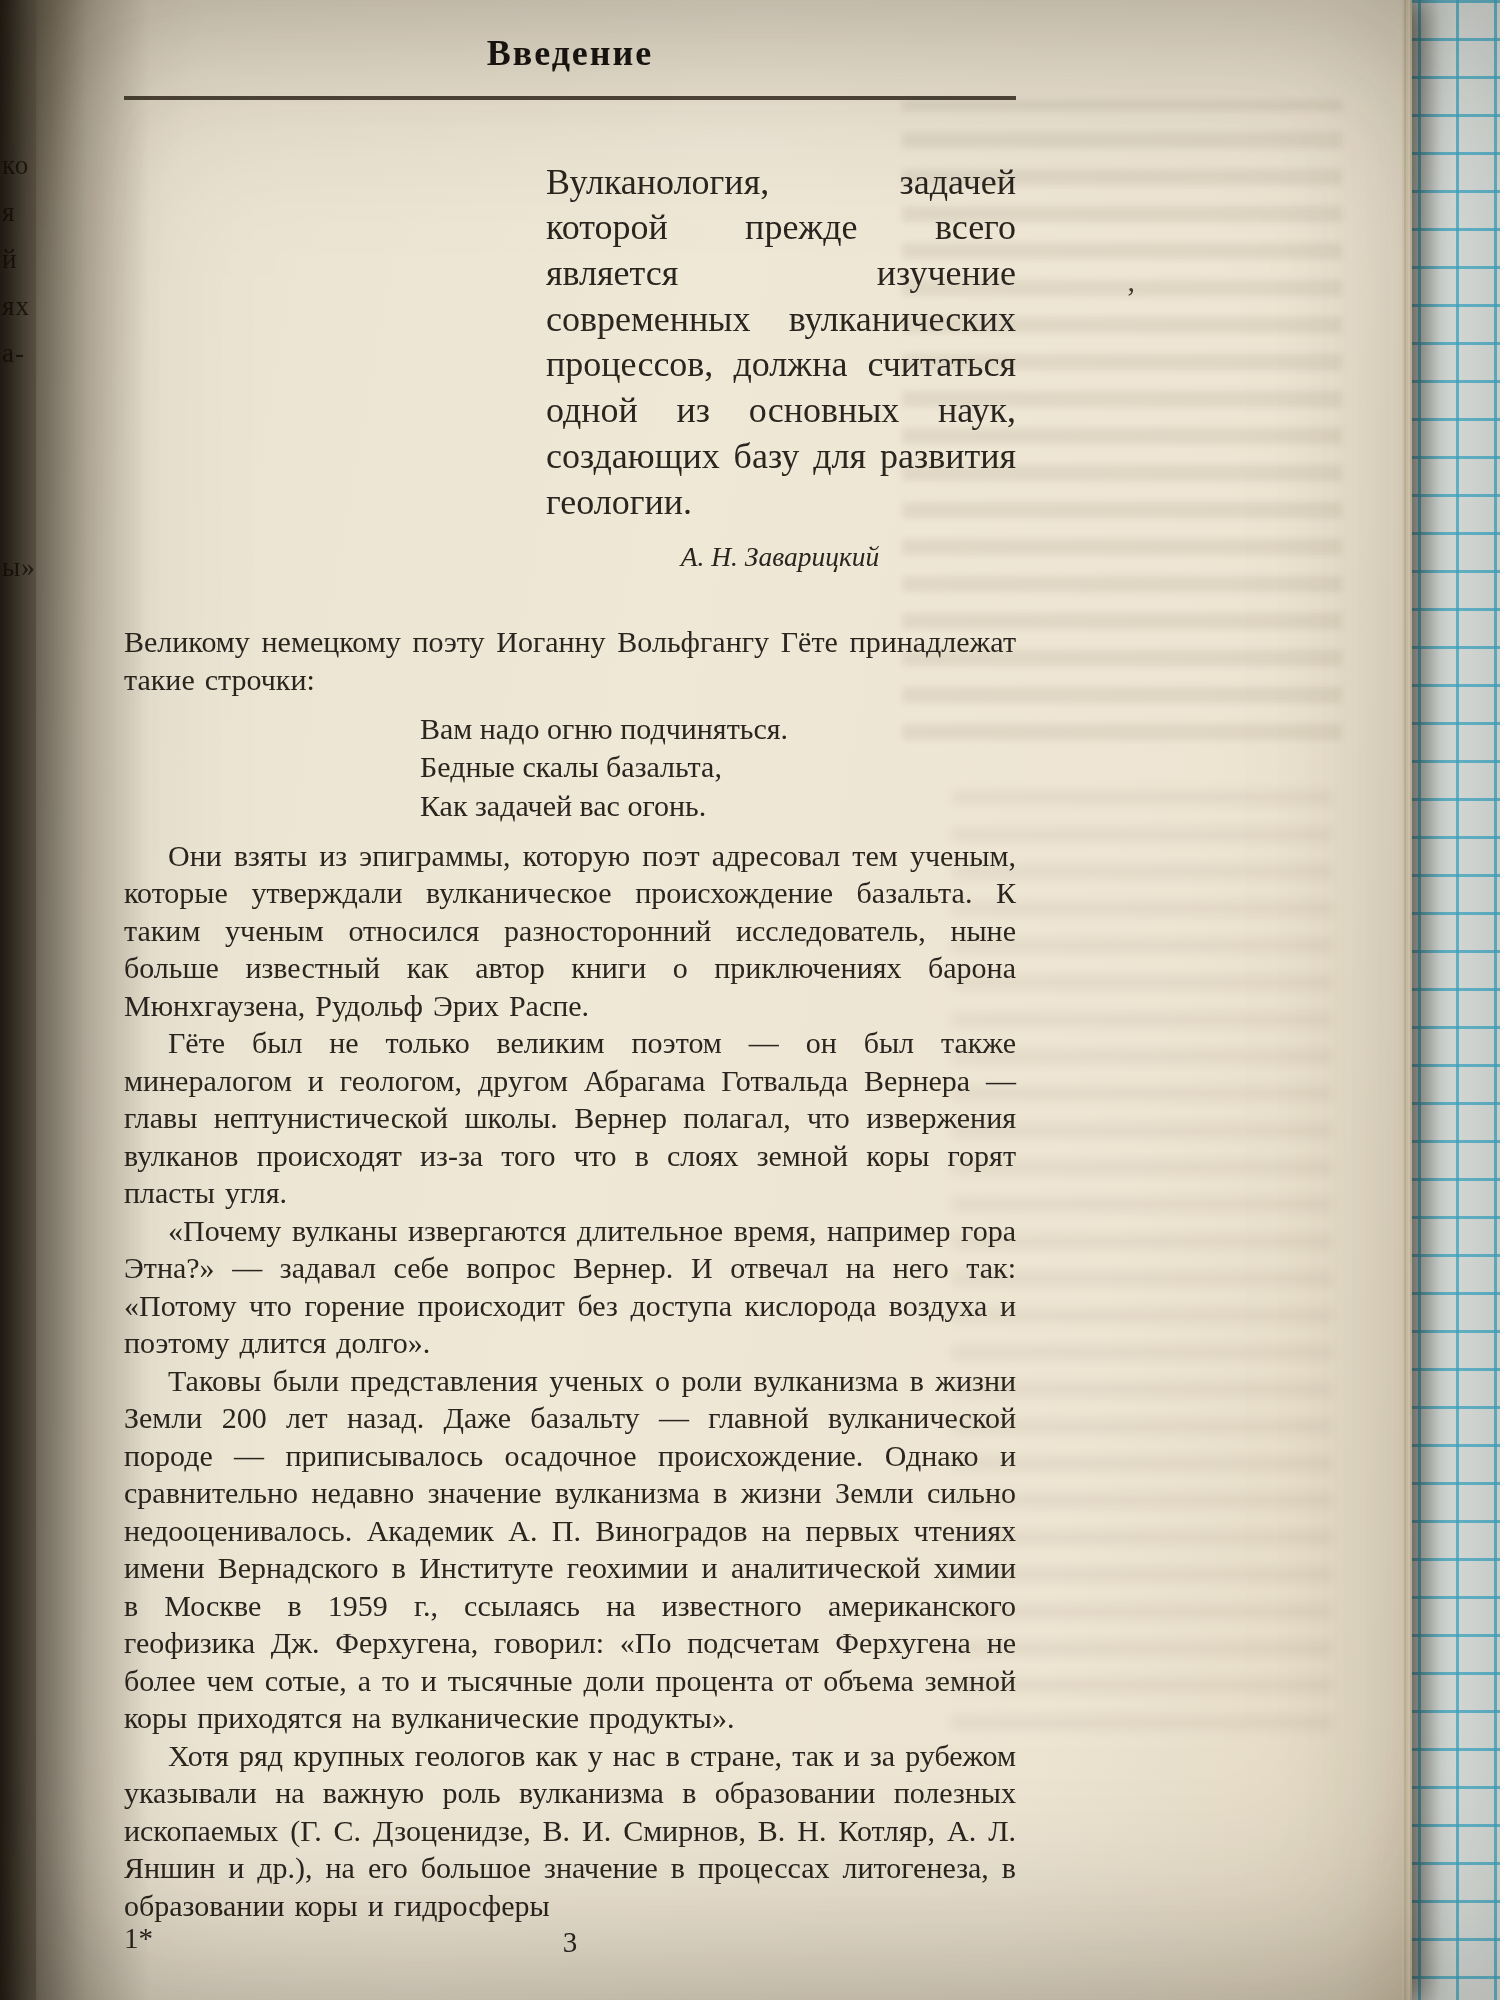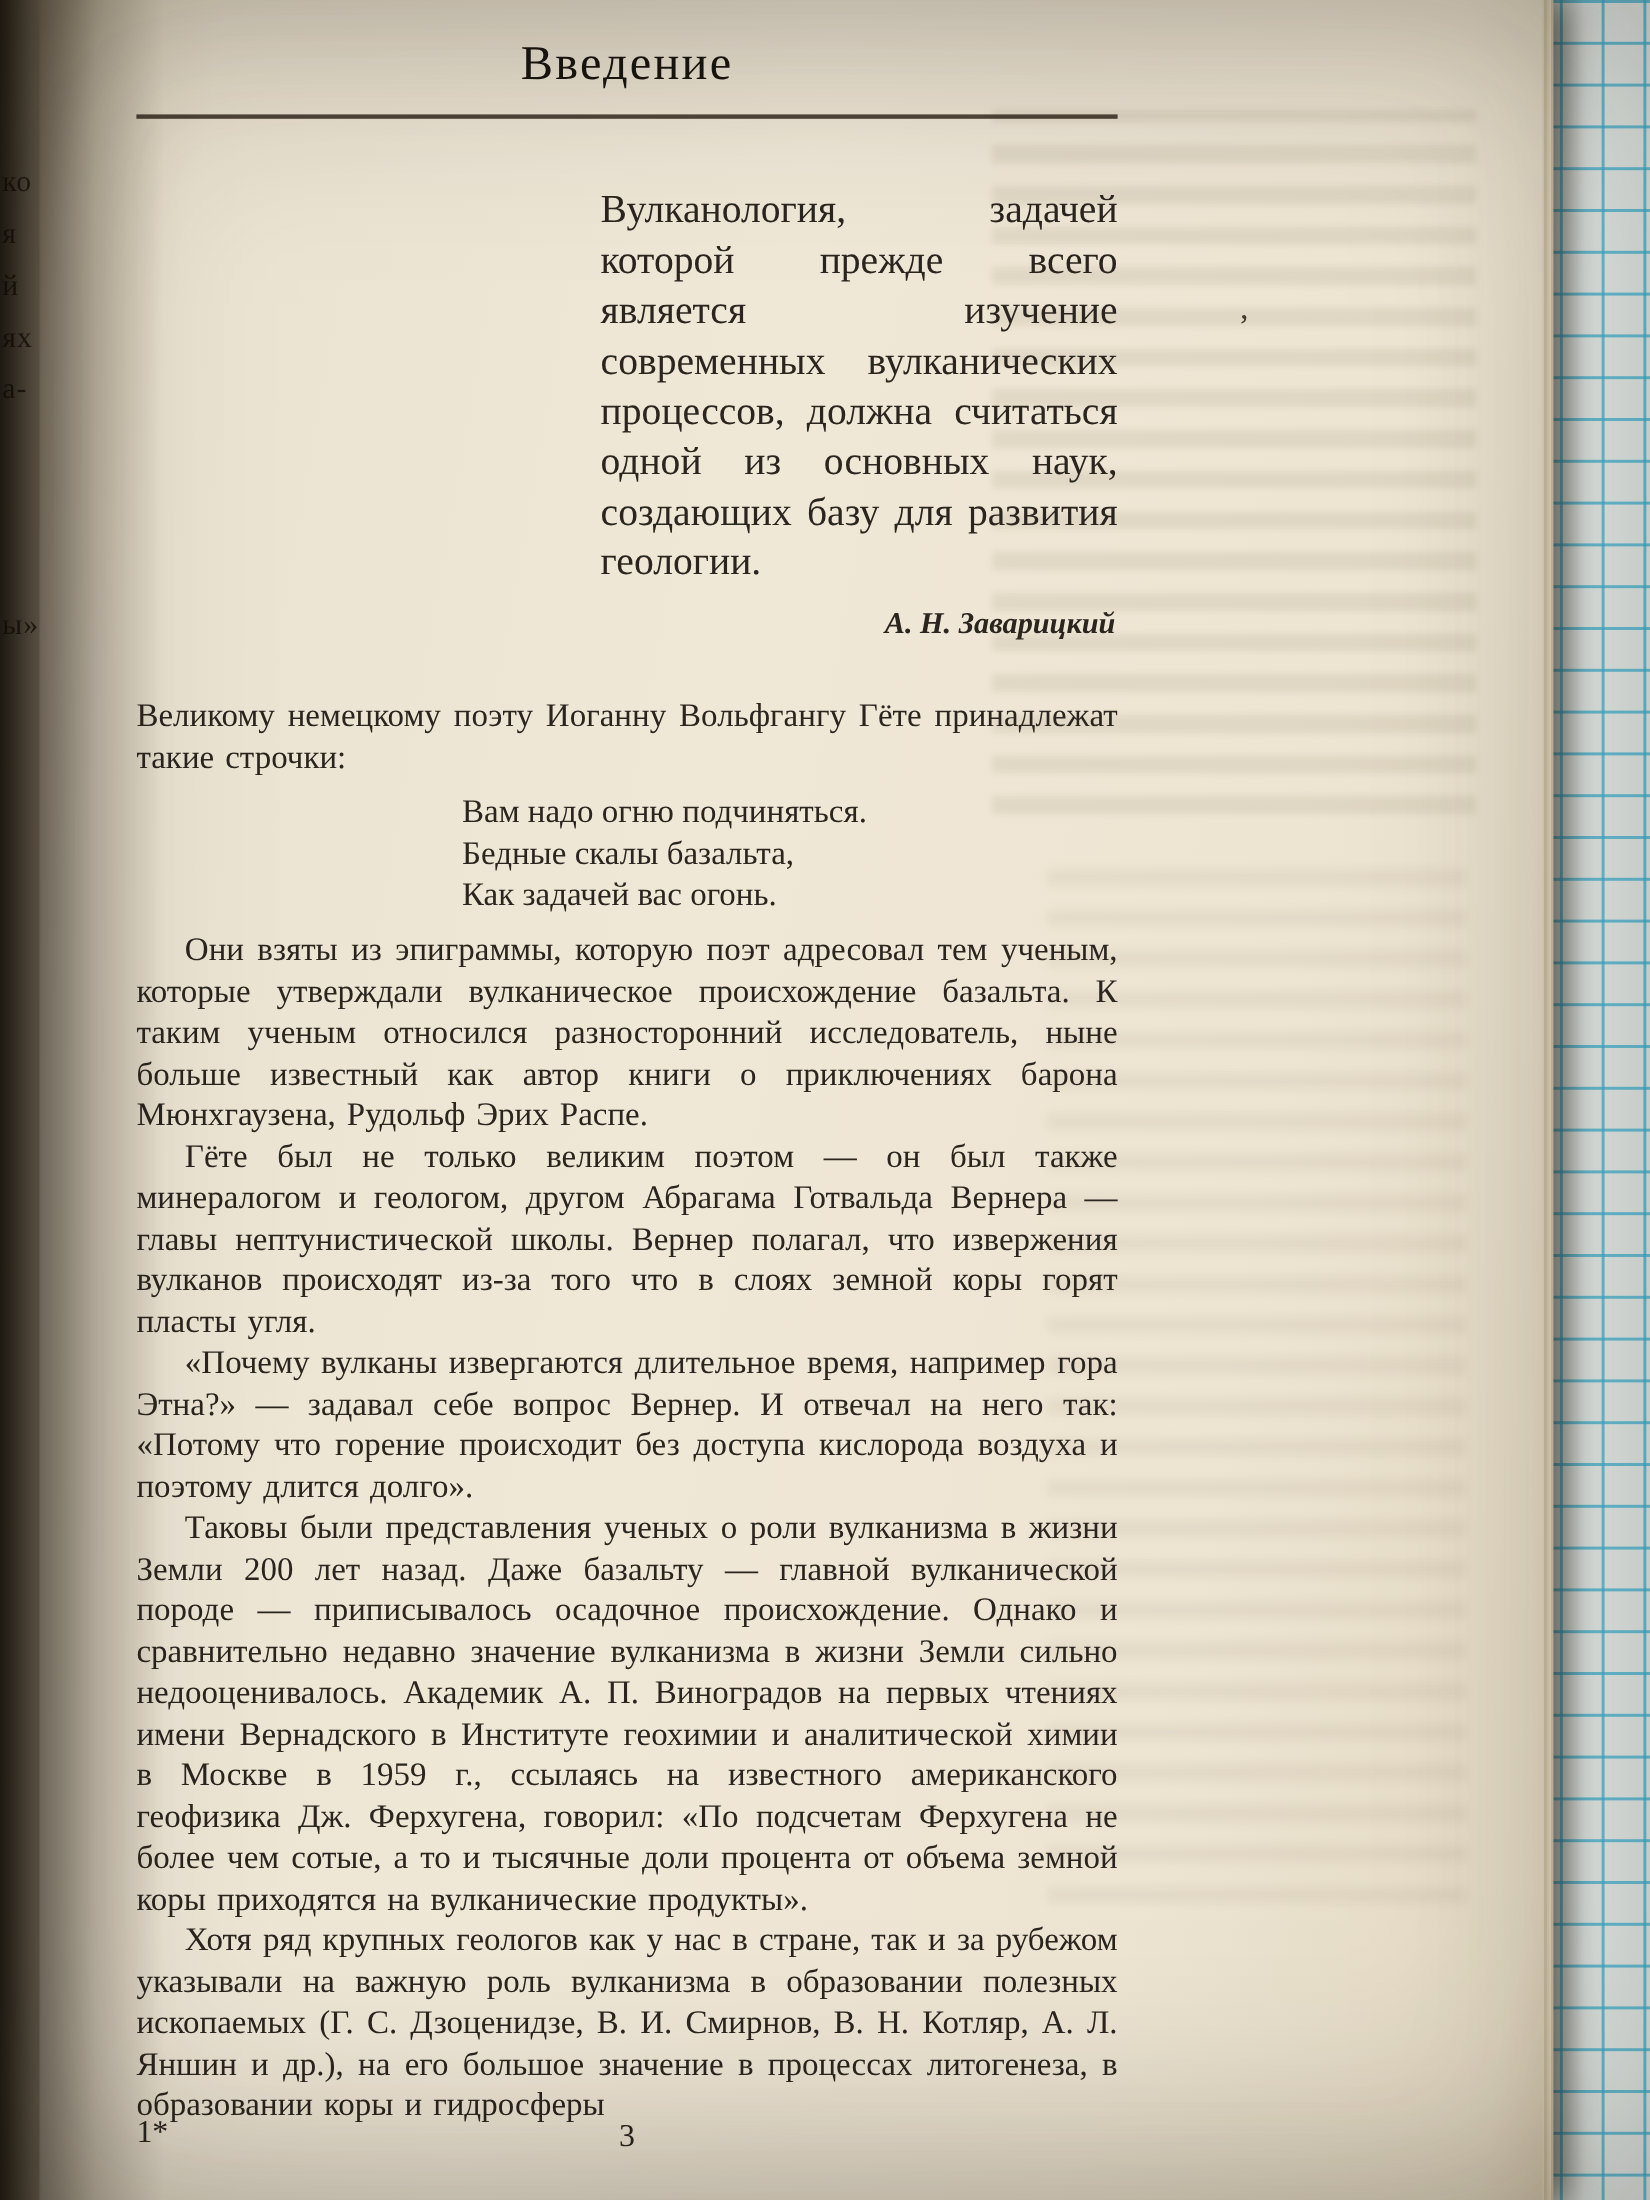--- a/index.html
+++ b/index.html
@@ -105,23 +105,23 @@
   .content {
     position: absolute;
     left: 88px;
     top: 28px;
     width: 892px;
     color: #2a251f;
     hyphens: auto;
   }
   .title {
     margin: 6px 0 0 0;
-    font-size: 44px;
+    font-size: 36px;
     line-height: 1.1;
-    font-weight: normal;
+    font-weight: bold;
     text-align: center;
     letter-spacing: 2px;
     color: #191510;
   }
   .title-rule {
     height: 4px;
     margin-top: 22px;
     background: #342a1e;
     opacity: 0.85;
   }
@@ -134,22 +134,21 @@
     margin: 0;
     font-size: 36px;
     line-height: 1.27;
     text-align: justify;
     word-spacing: 3px;
   }
   .epi-attr {
     margin: 16px 2px 0 0;
     font-size: 27.5px;
     font-style: italic;
-    text-align: right;
-    font-weight: bold;
+    text-align: center;
   }
   .body {
     margin-top: 50px;
     font-size: 30px;
     line-height: 1.25;
   }
   .para {
     margin: 0;
     text-align: justify;
     word-spacing: 2.5px;

